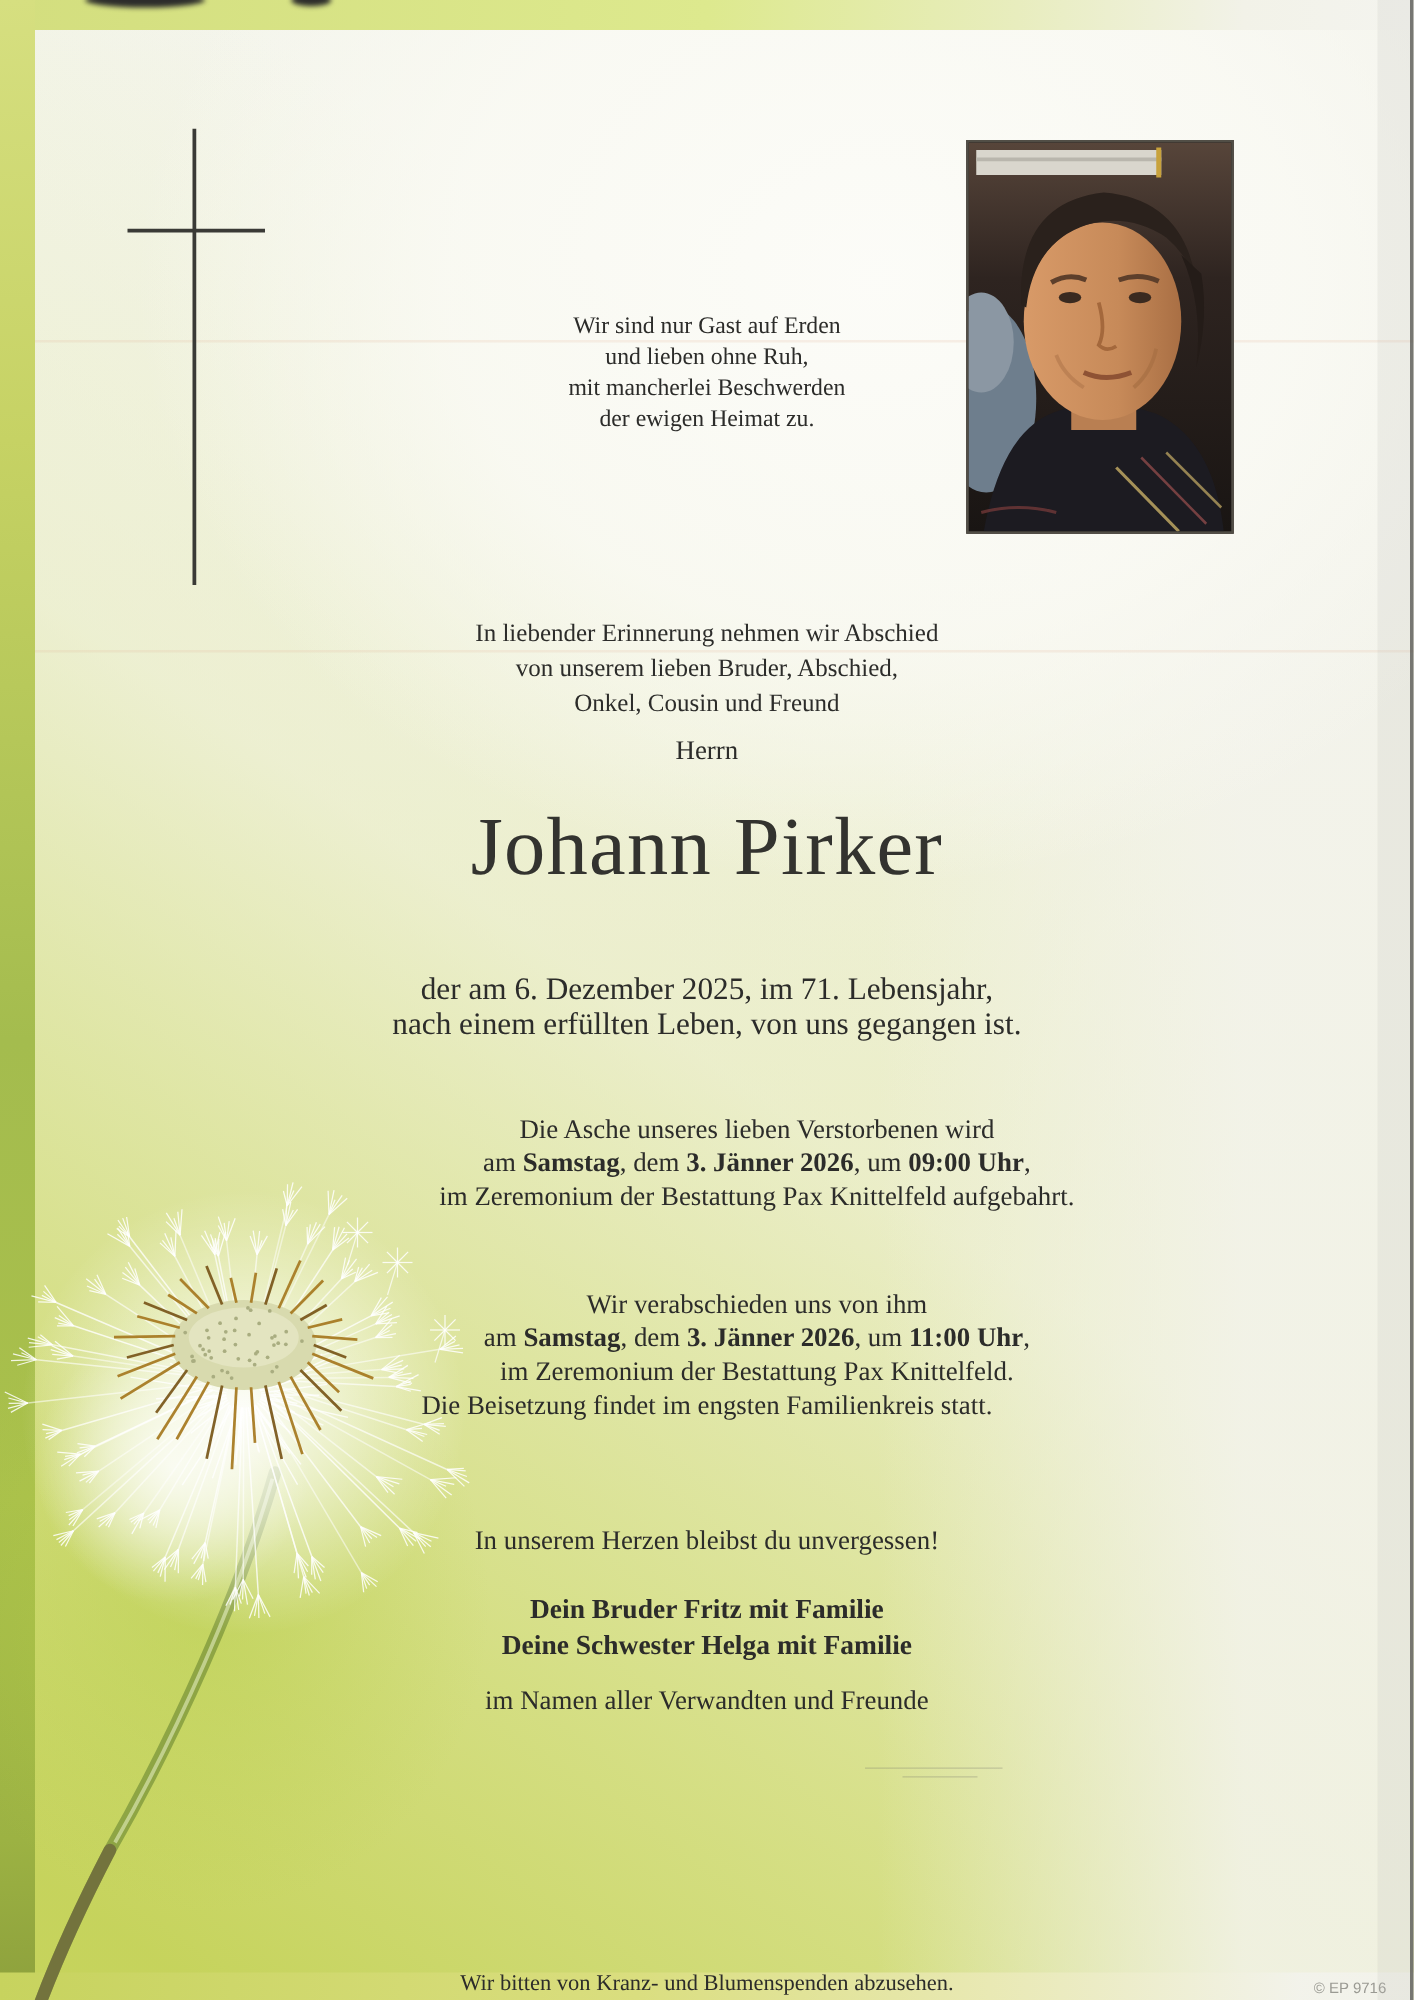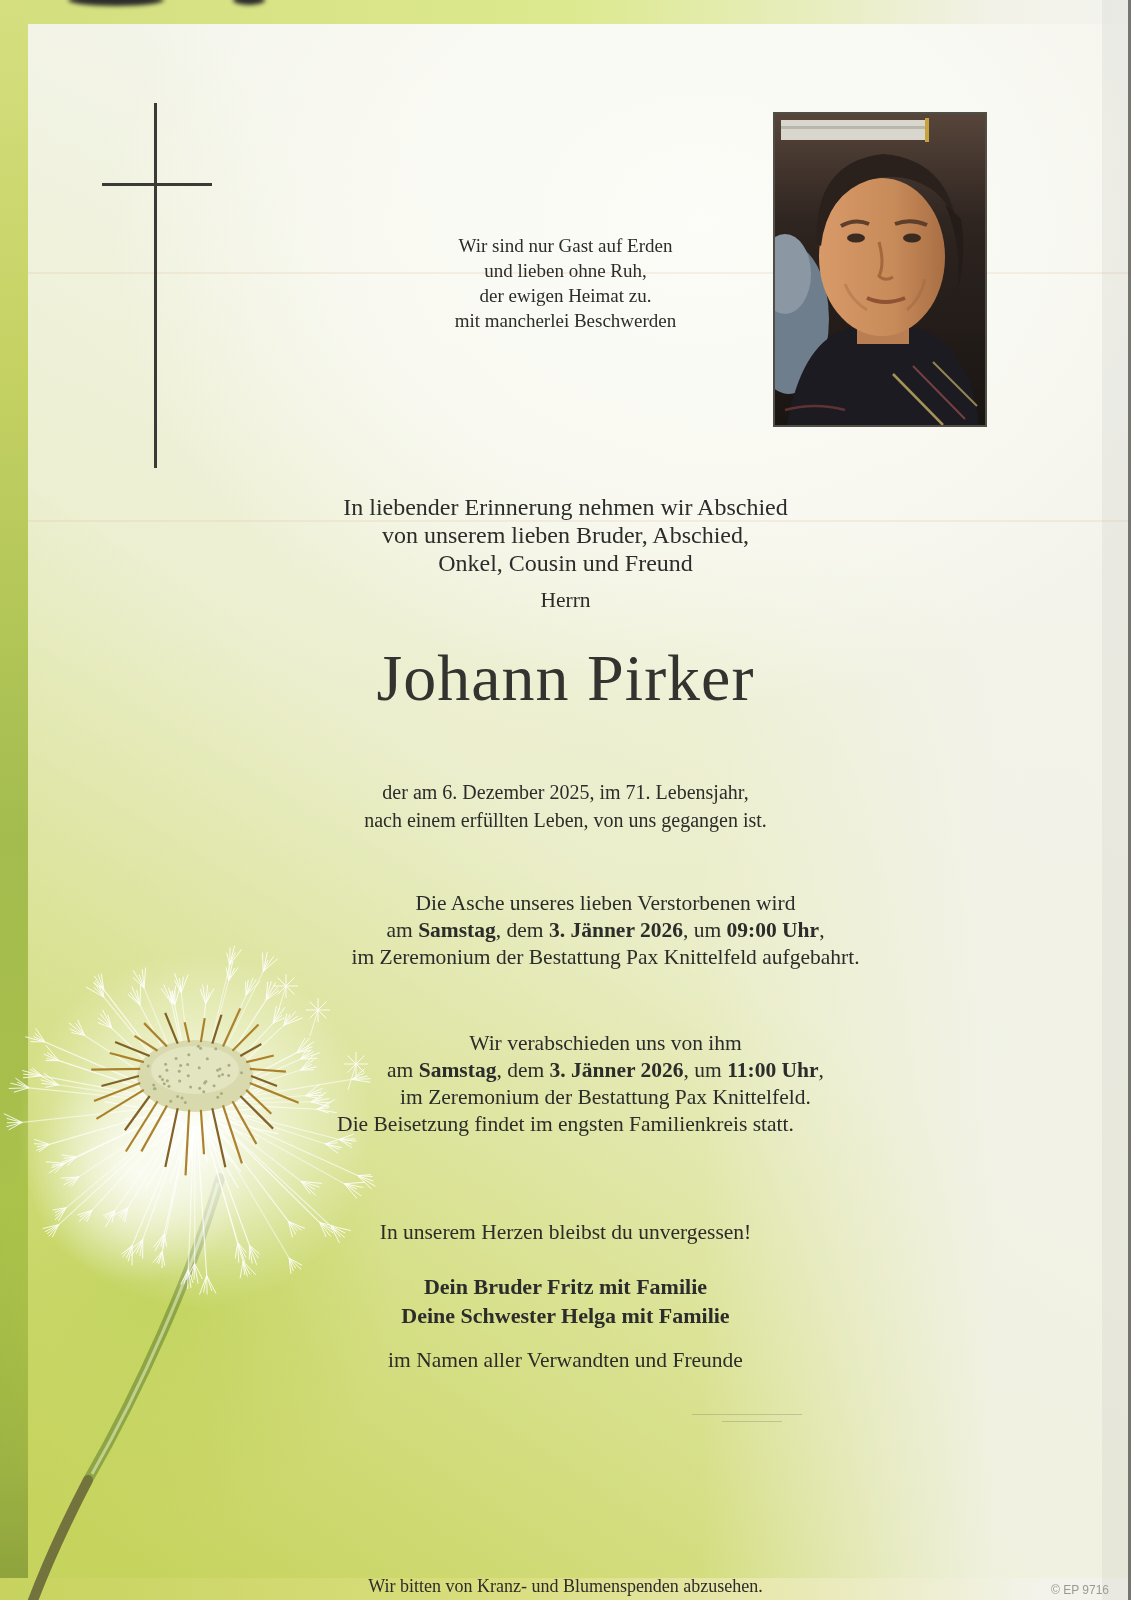--- a/index.html
+++ b/index.html
@@ -35,25 +35,25 @@
   
   .cross{position:absolute;z-index:2;}
   .cross .v{position:absolute;left:154px;top:103px;width:3px;height:365px;background:#3a3a36;}
   .cross .h{position:absolute;left:102px;top:183px;width:110px;height:3px;background:#3a3a36;}
   
   .photo{position:absolute;left:773px;top:112px;width:214px;height:315px;z-index:2;
     border:2px solid #514e46;box-sizing:border-box;background:#241d1a;}
   .photo svg{display:block;width:100%;height:100%;}
   
   .tb{position:absolute;left:0;width:1131px;text-align:center;z-index:3;}
-  .poem{top:233px;font-size:19px;line-height:25px;}
-  .intro{top:493px;font-size:24px;line-height:28px;}
+  .poem{top:248px;font-size:19px;line-height:25px;}
+  .intro{top:493px;font-size:20px;line-height:28px;}
   .salutation{top:588px;font-size:21.5px;}
   .deceased-name{top:640px;font-size:66px;font-weight:normal;letter-spacing:1px;color:#33332f;}
-  .death{top:778px;font-size:20px;line-height:28px;}
+  .death{top:778px;font-size:25px;line-height:28px;}
   .block3{font-size:21.5px;line-height:27px;padding-left:40px;}
   .aufbahrung{top:890px;}
   .verabschiedung{top:993px;margin-top:37px;}
   .beisetzung{top:1112px;font-size:21.5px;}
   .remembrance{top:1220px;font-size:21.5px;}
   .family{top:1272px;font-size:22px;line-height:29px;font-weight:bold;}
   .closing{top:1348px;font-size:21.5px;}
   .note{top:1576px;font-size:18px;}
   .b{font-weight:bold;}
   .copyright{position:absolute;right:22px;top:1583px;z-index:3;font-family:"Liberation Sans","DejaVu Sans",sans-serif;
@@ -643,22 +643,22 @@
           <circle cx="219.3020845511572" cy="80.71156680017934" r="1.5" fill="#a9ad80"></circle>
           <circle cx="178.90247255800804" cy="92.2910662981551" r="1.5" fill="#a9ad80"></circle>
           <circle cx="180.95498978260864" cy="108.2608767401934" r="1.5" fill="#a9ad80"></circle>
         </g>
     </svg>
   </div>
 
   <div class="tb poem">
     <div>Wir sind nur Gast auf Erden</div>
     <div>und lieben ohne Ruh,</div>
+    <div>mit mancherlei Beschwerden</div>
     <div>der ewigen Heimat zu.</div>
-    <div>mit mancherlei Beschwerden</div>
   </div>
 
   <div class="tb intro">
     <div>In liebender Erinnerung nehmen wir Abschied</div>
     <div>von unserem lieben Bruder, Abschied,</div>
     <div>Onkel, Cousin und Freund</div>
   </div>
 
   <div class="tb salutation">Herrn</div>
 

